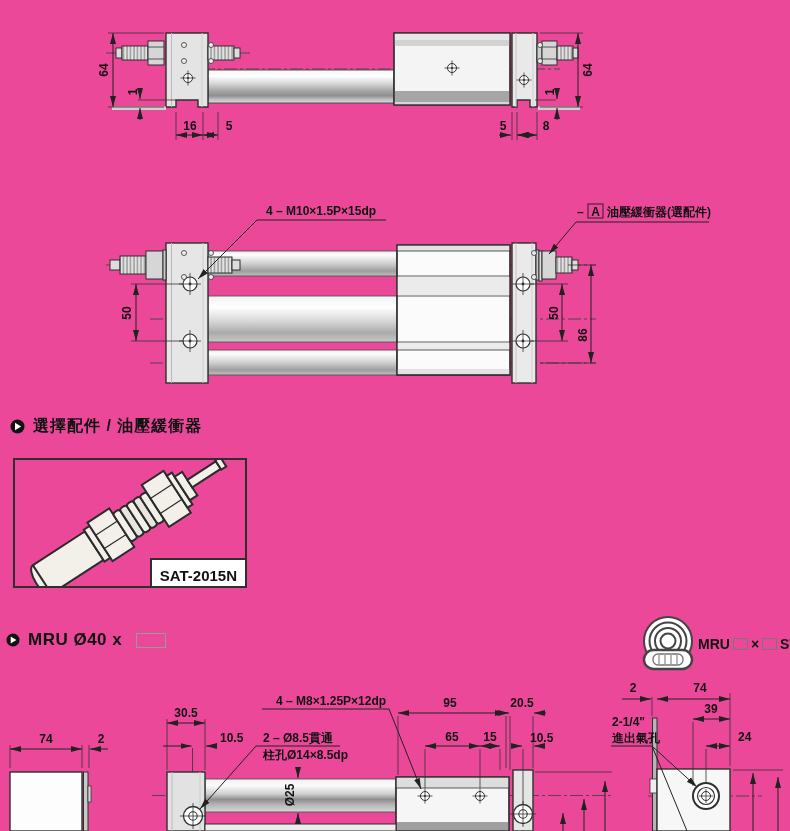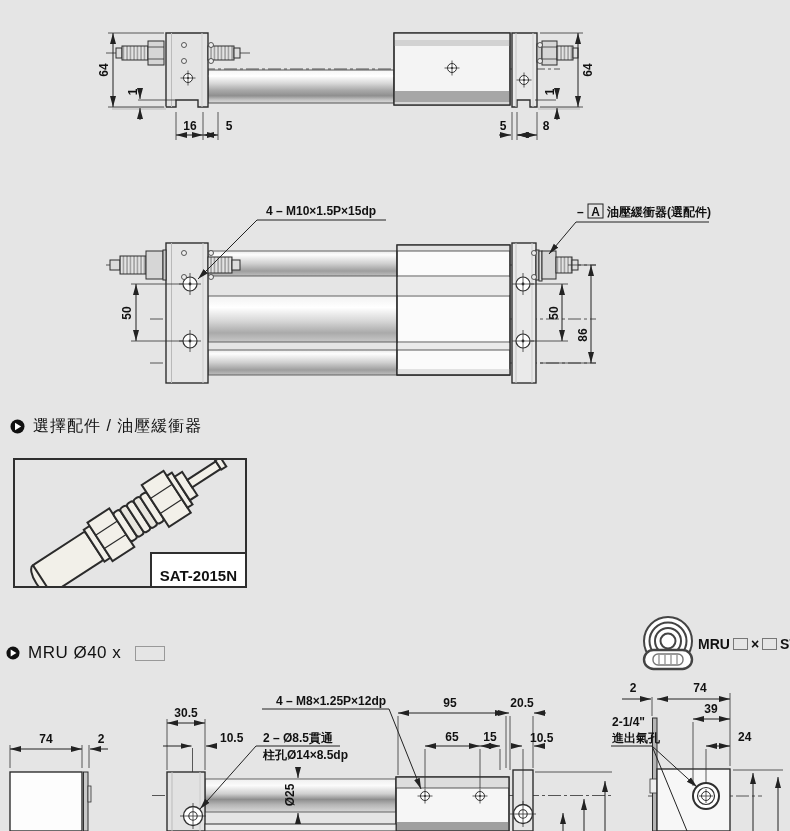--- a/index.html
+++ b/index.html
@@ -1,39 +1,39 @@
 <!DOCTYPE html>
 <html><head>
 <meta charset="utf-8">
 <style>
   html,body{margin:0;padding:0;background:#fff;}
-  .page{position:relative;width:790px;height:831px;background:#e5e5e5;overflow:hidden;
+  .page{position:relative;width:790px;height:831px;background:#ec4899;overflow:hidden;
         font-family:"Liberation Sans","DejaVu Sans",sans-serif;color:#111;}
   svg{display:block;}
   #dwg{position:absolute;left:0;top:0;}
   
   .oln{stroke:#2f2f2f;stroke-width:1.4;}
   .oln2{stroke:#2f2f2f;stroke-width:1;}
   .thin{stroke:#333;stroke-width:.8;}
   .ext{stroke:#333;stroke-width:.8;fill:none;}
   .dl{stroke:#222;stroke-width:1;fill:none;}
   .cl{stroke:#444;stroke-width:.9;stroke-dasharray:13 3 3 3;fill:none;}
   .darr{marker-start:url(#aS);marker-end:url(#aE);}
   .me{marker-end:url(#aE);}
   .dim{font:bold 12px "Liberation Sans","DejaVu Sans",sans-serif;fill:#111;}
   .lbl{font:bold 12px "Liberation Sans","DejaVu Sans",sans-serif;fill:#111;}
   .band{stroke:none;}
   
   .hdr{position:absolute;display:flex;align-items:center;gap:8px;}
-  .hdr .txt{font-weight:normal;font-size:16px;letter-spacing:1px;}
+  .hdr .txt{font-weight:bold;font-size:16px;letter-spacing:1px;}
   .hdr.mru .txt{font-size:17px;letter-spacing:0.5px;}
   .emptybox{display:inline-block;width:28px;height:13px;border:1.6px solid #999;margin-left:6px;}
   .acc-box{position:absolute;left:13px;top:458px;width:234px;height:130px;border:2px solid #2f2f2f;box-sizing:border-box;}
   .model-tag{position:absolute;right:-2px;bottom:-2px;border:2px solid #2f2f2f;background:#fff;
-             font-weight:bold;font-size:15px;padding:13px 8px 2px 8px;}
+             font-weight:bold;font-size:15px;padding:7px 8px 2px 8px;}
   .icon-cluster{position:absolute;left:640px;top:616px;display:flex;align-items:center;}
   .icon-cluster .t{font-weight:bold;font-size:14px;}
   .sqbox{display:inline-block;width:13px;height:10px;border:1.6px solid #777;margin:0 3px;}
 </style>
 </head>
 <body>
 
 <div class="page">
 
 <svg id="dwg" width="790" height="831" viewBox="0 0 790 831">
@@ -431,21 +431,21 @@
       <line x1="35" y1="9" x2="61" y2="9" stroke-width="1.2"></line>
       <rect x="61" y="-19" width="6" height="38"></rect>
       <rect x="67" y="-14" width="9" height="28"></rect>
       <rect x="76" y="-4.5" width="34" height="9"></rect>
       <rect x="110" y="-5.5" width="6" height="11"></rect>
     </g>
   </svg>
   <div class="model-tag">SAT-2015N</div>
 </div>
 
-<div class="hdr mru" style="left:6px;top:643px;">
+<div class="hdr mru" style="left:6px;top:630px;">
   <svg width="14" height="14" viewBox="0 0 15 15">
     <circle cx="7.5" cy="7.5" r="7" fill="#111"></circle>
     <path d="M5,3.8 L11.2,7.5 L5,11.2 Z" fill="#fff"></path>
   </svg>
   <span class="txt">MRU Ø40 x</span>
   <span class="emptybox"></span>
 </div>
 
 <div class="icon-cluster">
   <svg width="58" height="56" viewBox="0 0 58 56">

